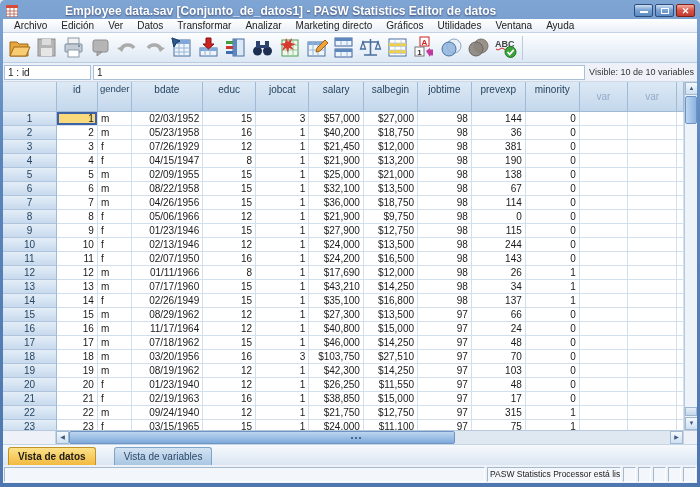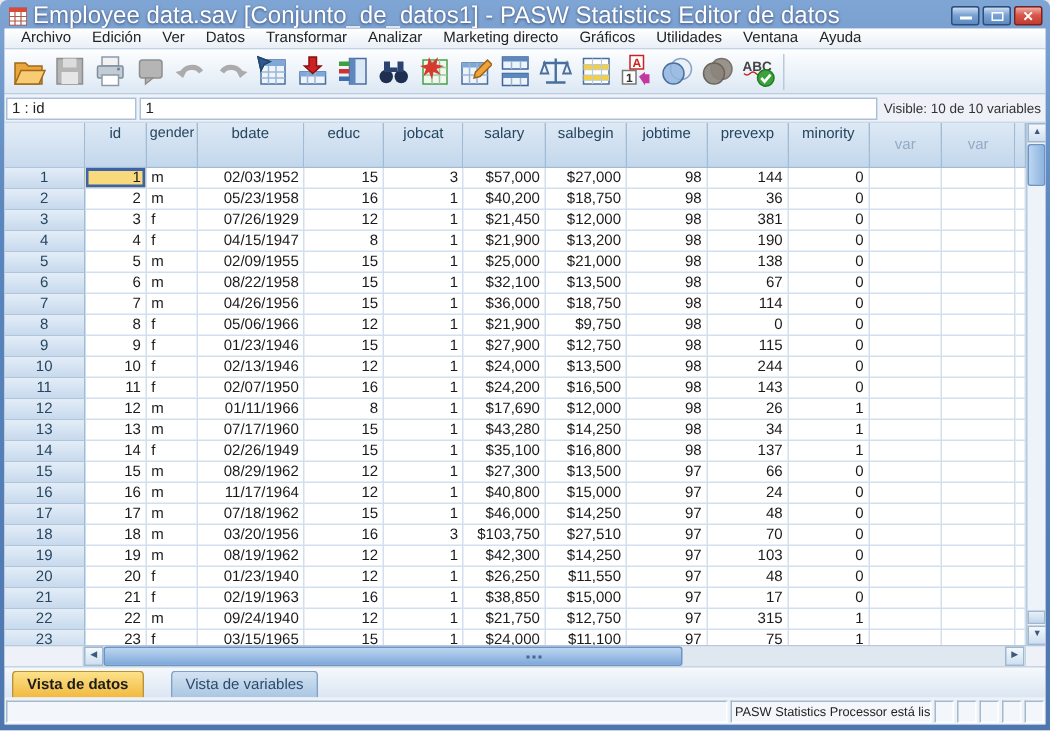--- a/index.html
+++ b/index.html
@@ -6,22 +6,22 @@
   html,body { width:700px; height:487px; overflow:hidden; }
   body { font-family:"Liberation Sans", sans-serif; font-size:10px; color:#1a1a1a; background:#e8e8e8; }
 
   .window{ width:700px; height:487px; background:linear-gradient(#7fa5d4,#5b86bd 30%,#4d77ae);
            padding:3px 3px 4px 3px; border-radius:5px 5px 0 0; display:flex; flex-direction:column; }
   .inner{ flex:1; display:flex; flex-direction:column; background:#eef2f8; overflow:hidden; }
 
   
   .titlebar{ height:16px; display:flex; align-items:center; padding:0 2px 1px 3px; }
   .titlebar .app-icon{ width:12px; height:12px; margin-right:4px; flex:none; }
-  .title-text{ flex:1; color:#fff; font-weight:normal; font-size:16px; white-space:nowrap; overflow:hidden;
-               text-shadow:0 1px 2px rgba(0,0,40,.55); }
+  .title-text{ flex:1; color:#fff; font-weight:bold; font-size:12px; white-space:nowrap; overflow:hidden;
+               text-shadow:0 1px 2px rgba(0,0,40,.55);margin-left:43px; }
   .winbtns{ display:flex; gap:2px; }
   .winbtn{ width:19px; height:13px; border-radius:2px; border:1px solid #2d4d7d;
            background:linear-gradient(#cfe0f2,#7ba3d4 45%,#5c8ac0); position:relative; }
   .winbtn.close{ background:linear-gradient(#f2b0a6,#d9584a 45%,#c23b30); border-color:#7e1f18; }
   .glyph-min{ position:absolute; left:5px; bottom:3px; width:8px; height:2px; background:#fff; }
   .glyph-max{ position:absolute; left:5px; top:3px; width:8px; height:6px; border:1.5px solid #fff; }
   .glyph-close{ color:#fff; font-size:9px; font-weight:bold; position:absolute; left:0; right:0; top:0; text-align:center; line-height:12px; }
 
   
   .menubar{ height:14px; background:linear-gradient(#ffffff,#e9eff7); border-bottom:1px solid #c3d3e4;
@@ -514,21 +514,21 @@
                 <td class="al-c"></td>
                 <td></td>
               </tr>
               <tr>
                 <th class="rowhdr">13</th>
                 <td class="al-r">13</td>
                 <td class="al-l">m</td>
                 <td class="al-r">07/17/1960</td>
                 <td class="al-r">15</td>
                 <td class="al-r">1</td>
-                <td class="al-r">$43,280</td>
+                <td class="al-r">$43,210</td>
                 <td class="al-r">$14,250</td>
                 <td class="al-r">98</td>
                 <td class="al-r">34</td>
                 <td class="al-r">1</td>
                 <td class="al-c"></td>
                 <td class="al-c"></td>
                 <td></td>
               </tr>
               <tr>
                 <th class="rowhdr">14</th>

